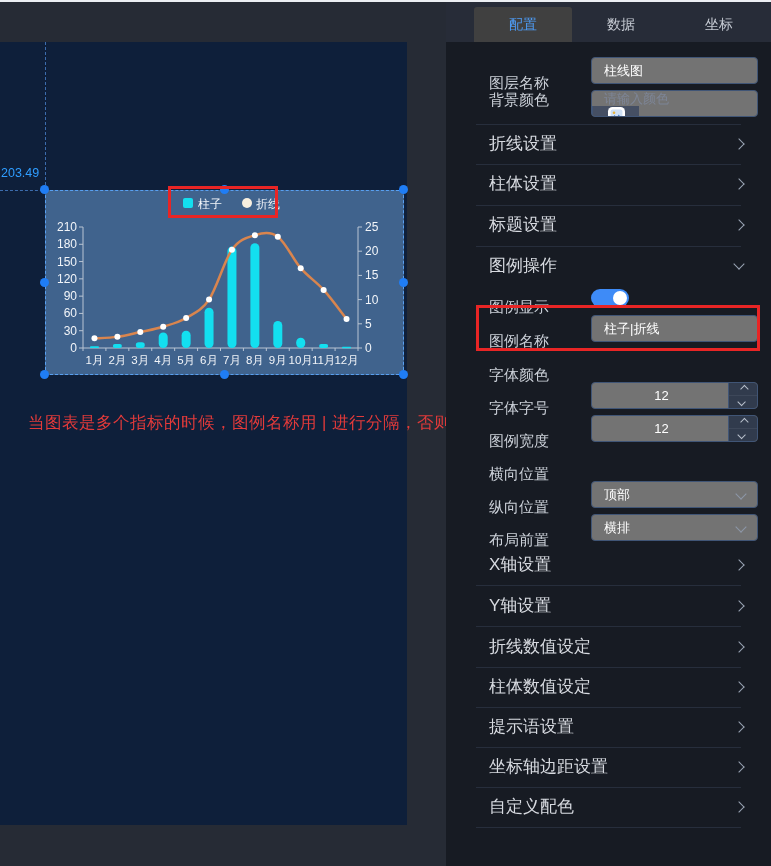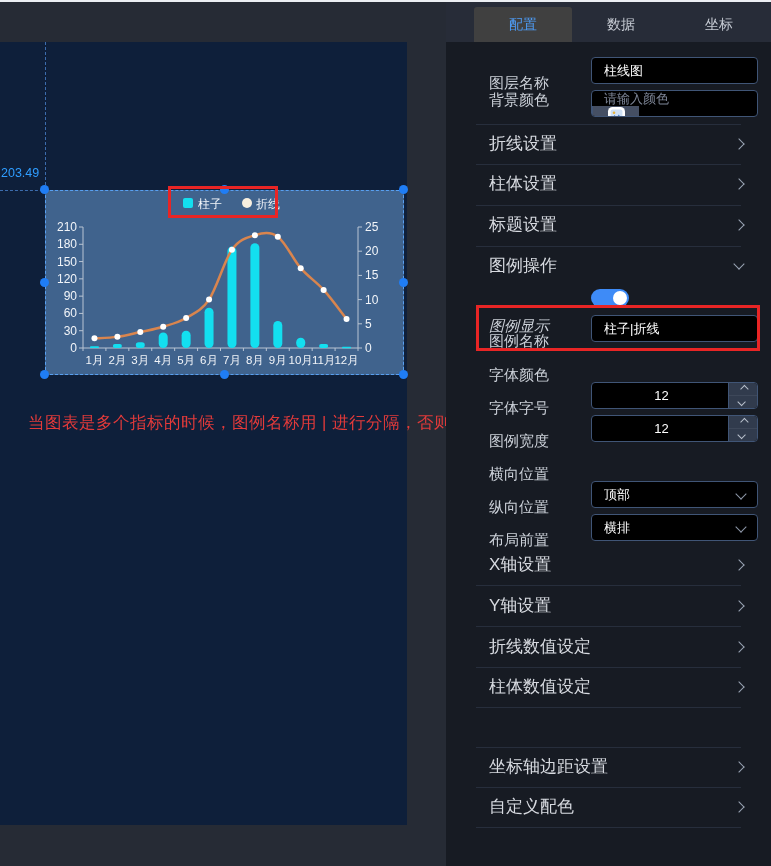--- a/index.html
+++ b/index.html
@@ -37,21 +37,21 @@
   .panel{position:absolute;left:446px;top:42px;width:325px;height:824px;background:#171b23;}
   .flabel{position:absolute;left:43px;font-size:15px;color:#ccd1d9;line-height:27px;white-space:nowrap;margin-top:12px;}
   .slabel{position:absolute;left:43px;font-size:17px;color:#d7dae0;line-height:24px;white-space:nowrap;text-align:center;}
   .divider{position:absolute;left:30px;width:265px;height:0;border-top:1px solid #272e3c;}
   .secrow{position:absolute;left:0;width:325px;height:24px;cursor:pointer;}
   .chev{position:absolute;display:inline-block;width:7px;height:7px;border-top:1.6px solid #9aa4b4;border-right:1.6px solid #9aa4b4;}
   .chev-right{right:28px;top:8px;transform:rotate(45deg);}
   .chev-down{right:28px;top:6px;transform:rotate(135deg);}
 
   .ctrl{position:absolute;left:145px;width:167px;height:27px;box-sizing:border-box;
-        border:1px solid #405576;border-radius:4px;background:#000000;}
+        border:1px solid #405576;border-radius:4px;background:#737373;}
   .ctrl input{background:transparent;border:none;outline:none;color:#fff;font-size:13px;
         font-family:inherit;width:100%;height:100%;box-sizing:border-box;padding:0 0 0 12px;}
   .ctrl input::placeholder{color:#7d8596;}
   .ctrl input.center{text-align:center;padding:0;}
   .grp{display:flex;overflow:hidden;}
   .grp .txt{flex:1;min-width:0;}
   .grp .btn{width:46px;background:#454f63;display:flex;align-items:center;justify-content:center;
         border-left:1px solid #405576;cursor:pointer;}
   .swatch{width:16px;height:16px;background:#fff;border-radius:4px;box-shadow:inset 0 0 0 1.5px #cfd4dc;}
   .stepper{position:absolute;right:0;top:0;width:28px;height:25px;background:#313b4d;
@@ -239,21 +239,21 @@
     <div class="slabel">标题设置</div>
     <i class="chev chev-right"></i>
   </div>
   <div class="divider" style="top:204px;"></div>
 
   <div class="secrow" style="top:212px;">
     <div class="slabel">图例操作</div>
     <i class="chev chev-down"></i>
   </div>
 
-  <div class="flabel" style="top:260px;line-height:24px;font-style:italic;">图例显示</div>
+  <div class="flabel" style="top:241px;line-height:24px;">图例显示</div>
   <div class="toggle" style="top:247px;">
     <div class="knob"></div>
   </div>
 
   <div class="flabel" style="top:273px;">图例名称</div>
   <div class="ctrl" style="top:273px;">
     <input value="柱子|折线" style="">
   </div>
 
   <div class="flabel" style="top:307px;">字体颜色</div>
@@ -315,20 +315,24 @@
     <i class="chev chev-right"></i>
   </div>
   <div class="divider" style="top:625px;"></div>
 
   <div class="secrow" style="top:633px;">
     <div class="slabel">柱体数值设定</div>
     <i class="chev chev-right"></i>
   </div>
   <div class="divider" style="top:665px;"></div>
 
+  <div class="secrow" style="top:673px;">
+    <div class="slabel">提示语设置</div>
+    <i class="chev chev-right"></i>
+  </div>
   <div class="divider" style="top:705px;"></div>
 
   <div class="secrow" style="top:713px;">
     <div class="slabel">坐标轴边距设置</div>
     <i class="chev chev-right"></i>
   </div>
   <div class="divider" style="top:745px;"></div>
 
   <div class="secrow" style="top:753px;">
     <div class="slabel">自定义配色</div>

